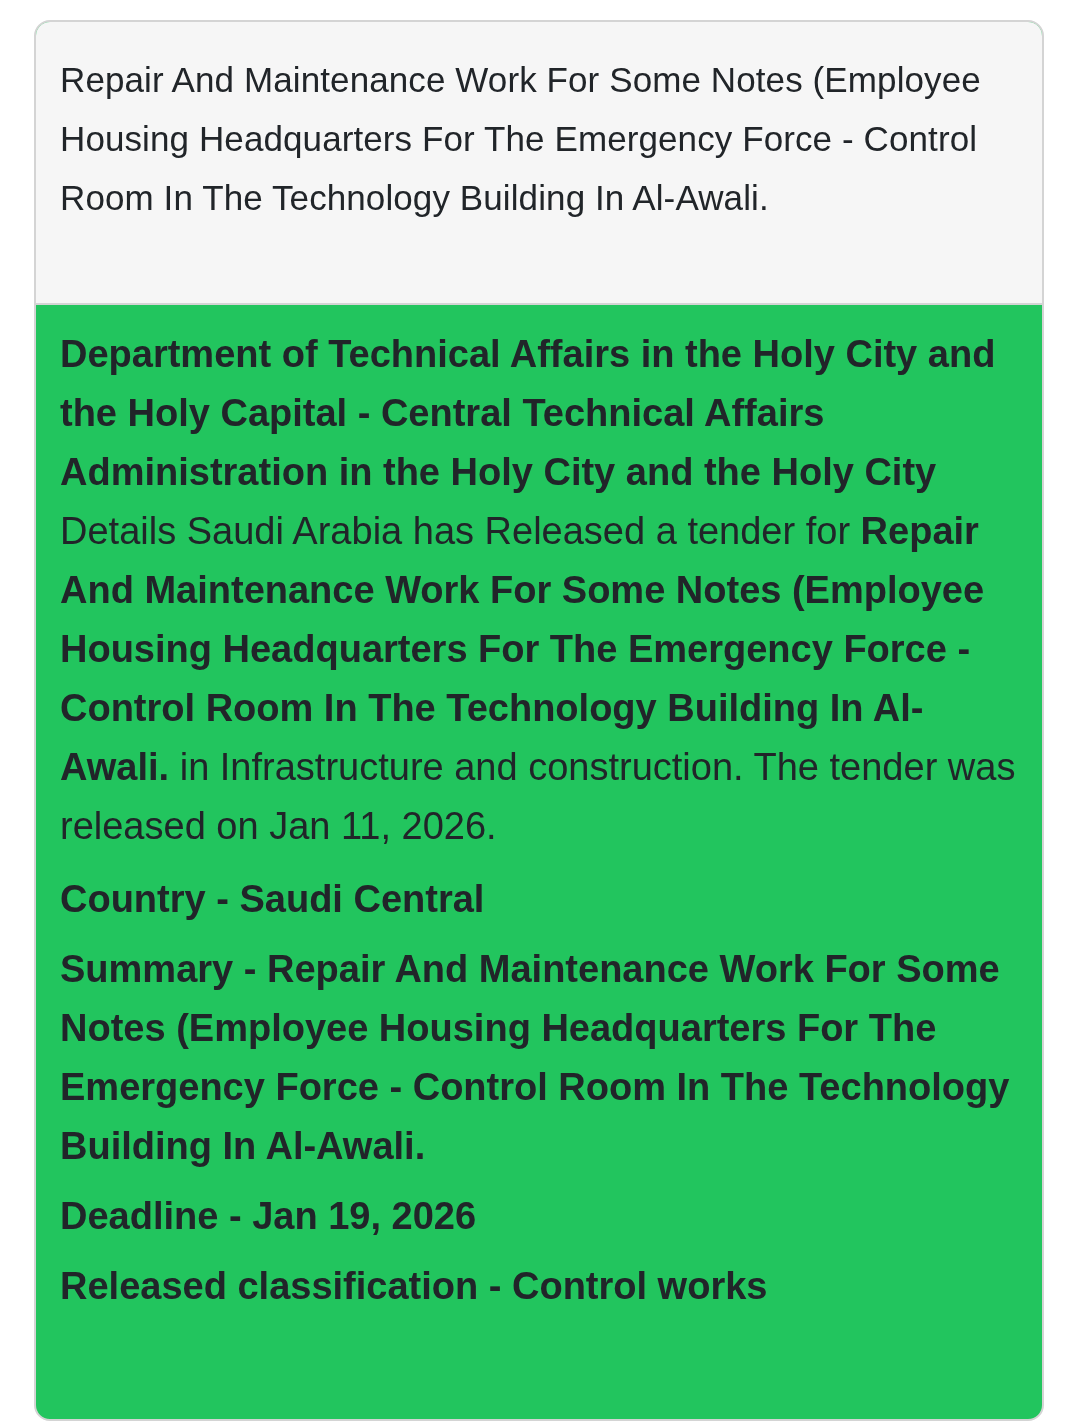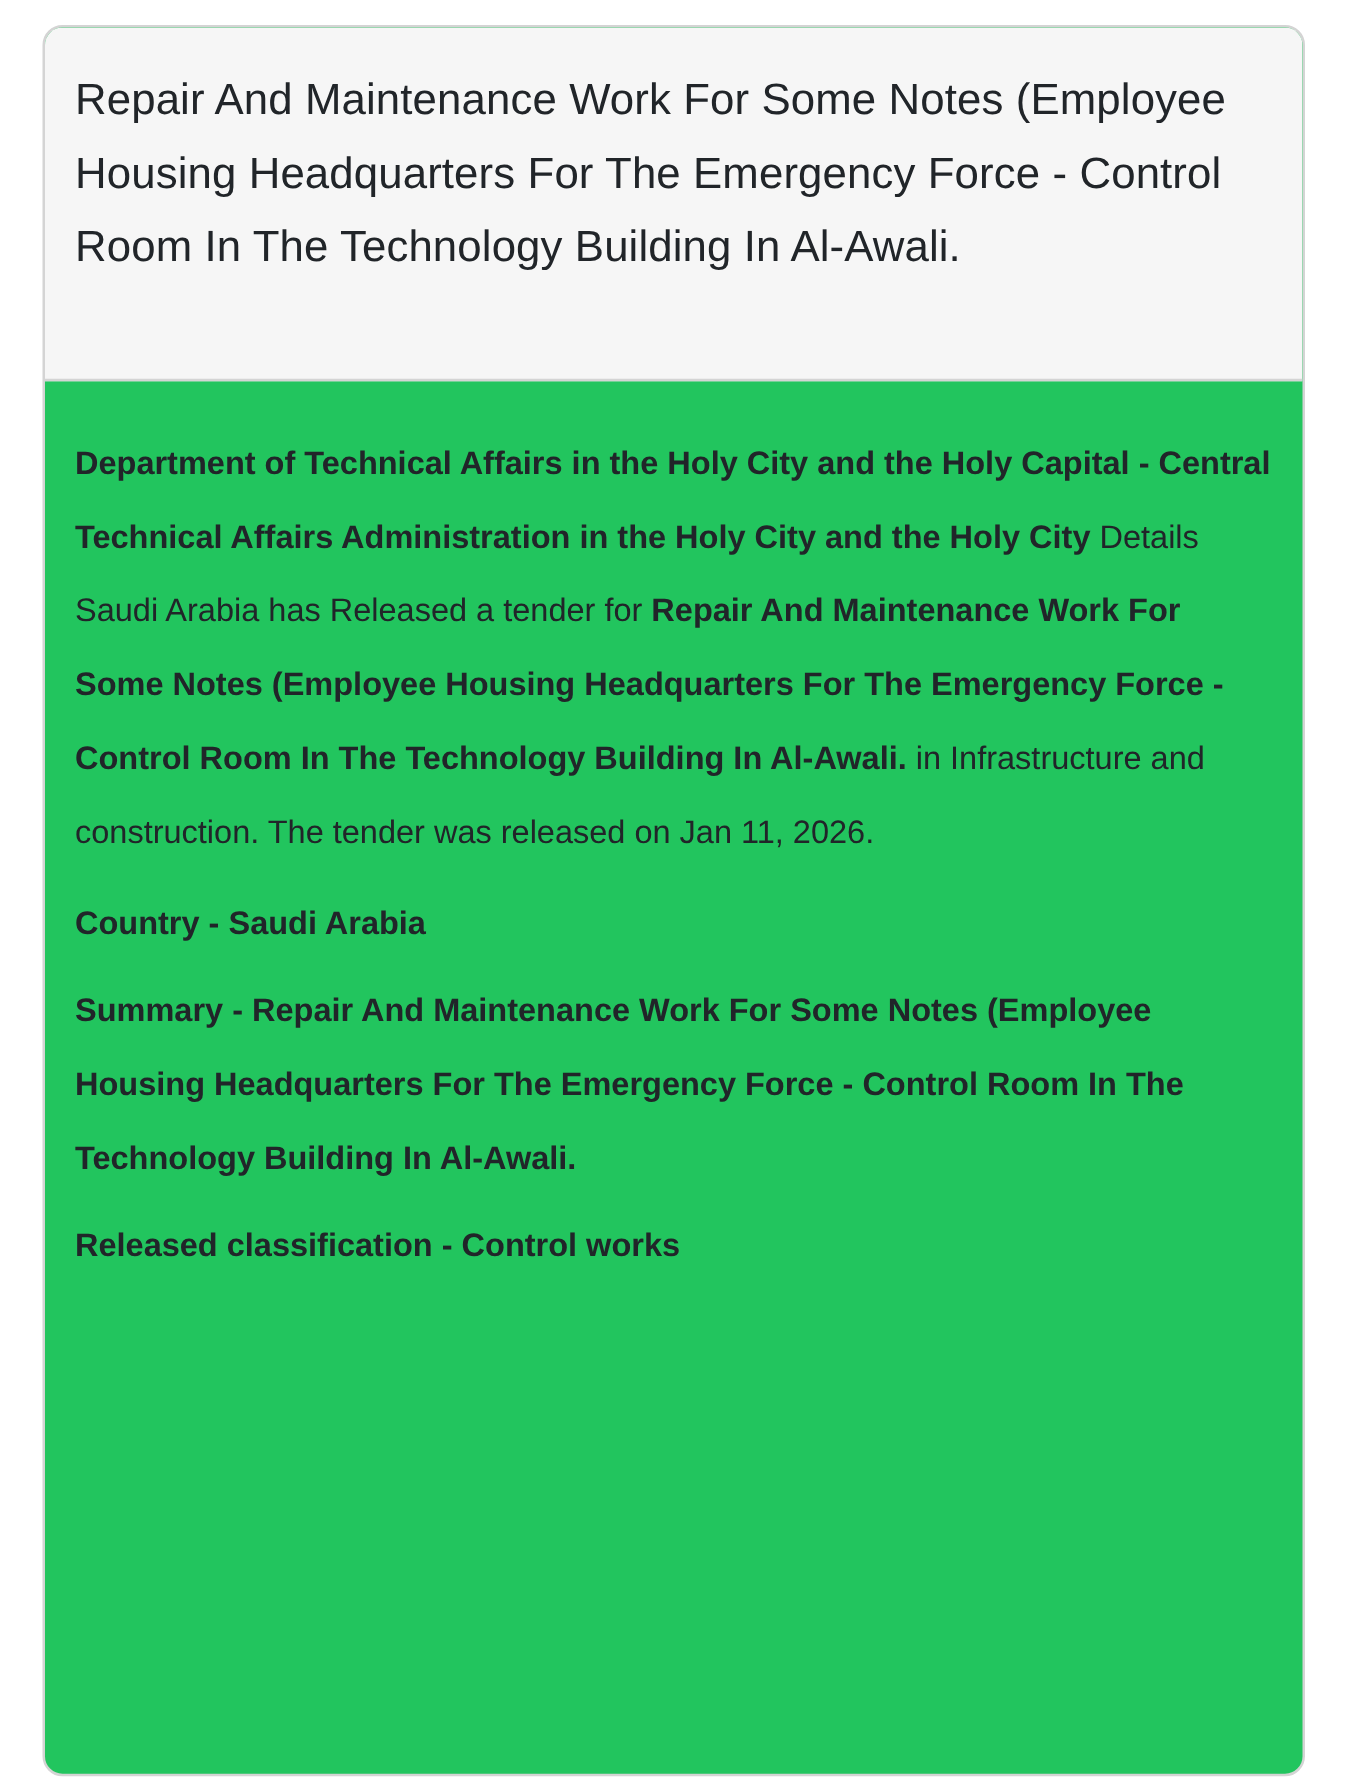--- a/index.html
+++ b/index.html
@@ -34,23 +34,22 @@
       height: 283px;
       padding: 28px 24px 0 24px;
       font-size: 35px;
       line-height: 59px;
       font-weight: 400;
       color: #212529;
       letter-spacing: 0.1px;
     }
     .card-body {
       padding: 20px 24px 0 24px;
-      font-size: 26px;
+      font-size: 38px;
       color: #212529;
-      margin-top: 16px;
     }
     .desc {
       line-height: 59px;
       margin: 0 0 14px 0;
       font-weight: 400;
     }
     .desc .b, .field .val {
       font-weight: 700;
     }
     .desc .lead {
@@ -72,26 +71,29 @@
 
 <div class="card">
   <div class="card-header">
     <span>Repair And Maintenance Work For Some Notes (Employee Housing Headquarters For The Emergency Force - Control Room In The Technology Building In Al-Awali.</span>
   </div>
 
   <div class="card-body">
     <p class="desc"><span class="lead">Department of Technical Affairs in the Holy City and the Holy Capital - Central Technical Affairs Administration in the Holy City and the Holy City</span><span> Details Saudi Arabia has Released a tender for </span><span class="b">Repair And Maintenance Work For Some Notes (Employee Housing Headquarters For The Emergency Force - Control Room In The Technology Building In Al-Awali.</span><span> in Infrastructure and construction. The tender was released on Jan 11, 2026.</span></p>
 
     <div class="field">
-      <span class="lbl">Country - </span><span class="val">Saudi Arabia</span>
+      <span class="lbl">Country - </span><span class="val">Saudi Central</span>
     </div>
 
     <div class="field summary">
       <span class="lbl">Summary - </span><span class="val">Repair And Maintenance Work For Some Notes (Employee Housing Headquarters For The Emergency Force - Control Room In The Technology Building In Al-Awali.</span>
     </div>
 
+    <div class="field">
+      <span class="lbl">Deadline - </span><span class="val">Jan 19, 2026</span>
+    </div>
 
 
     <div class="field">
       <span class="lbl">Released classification - </span><span class="val">Control works</span>
     </div>
   </div>
 </div>
 
 </body></html>

